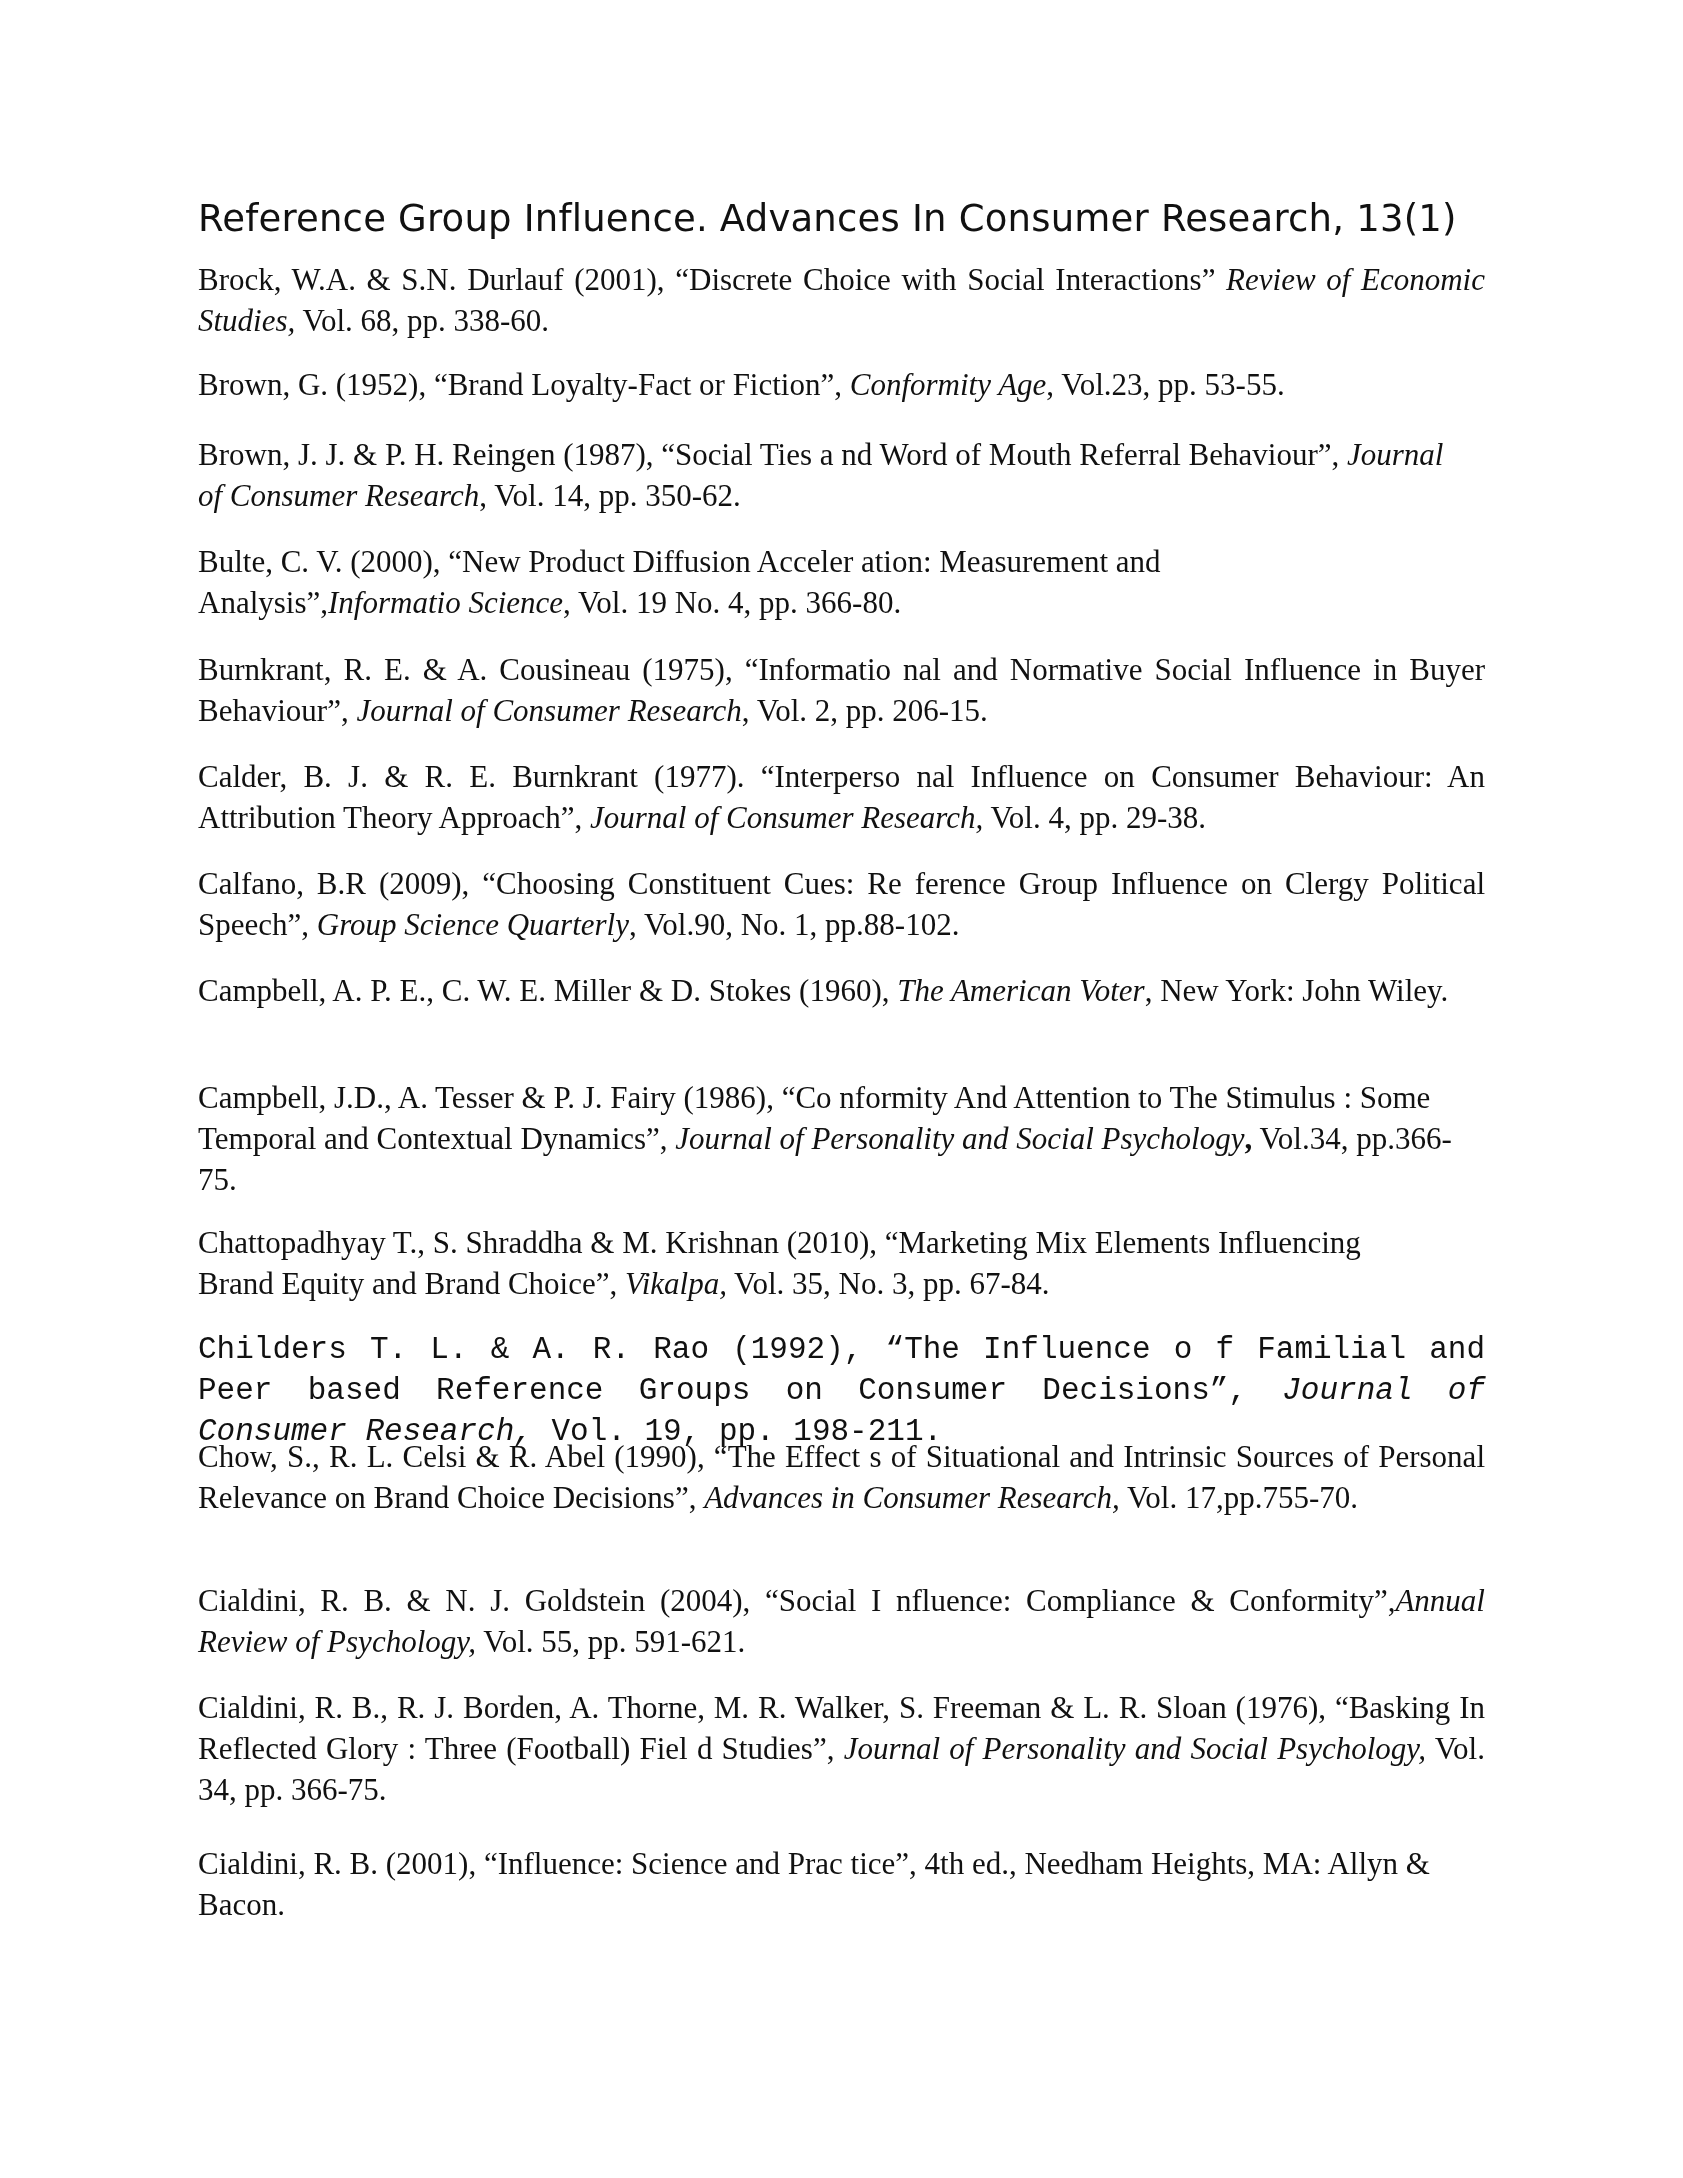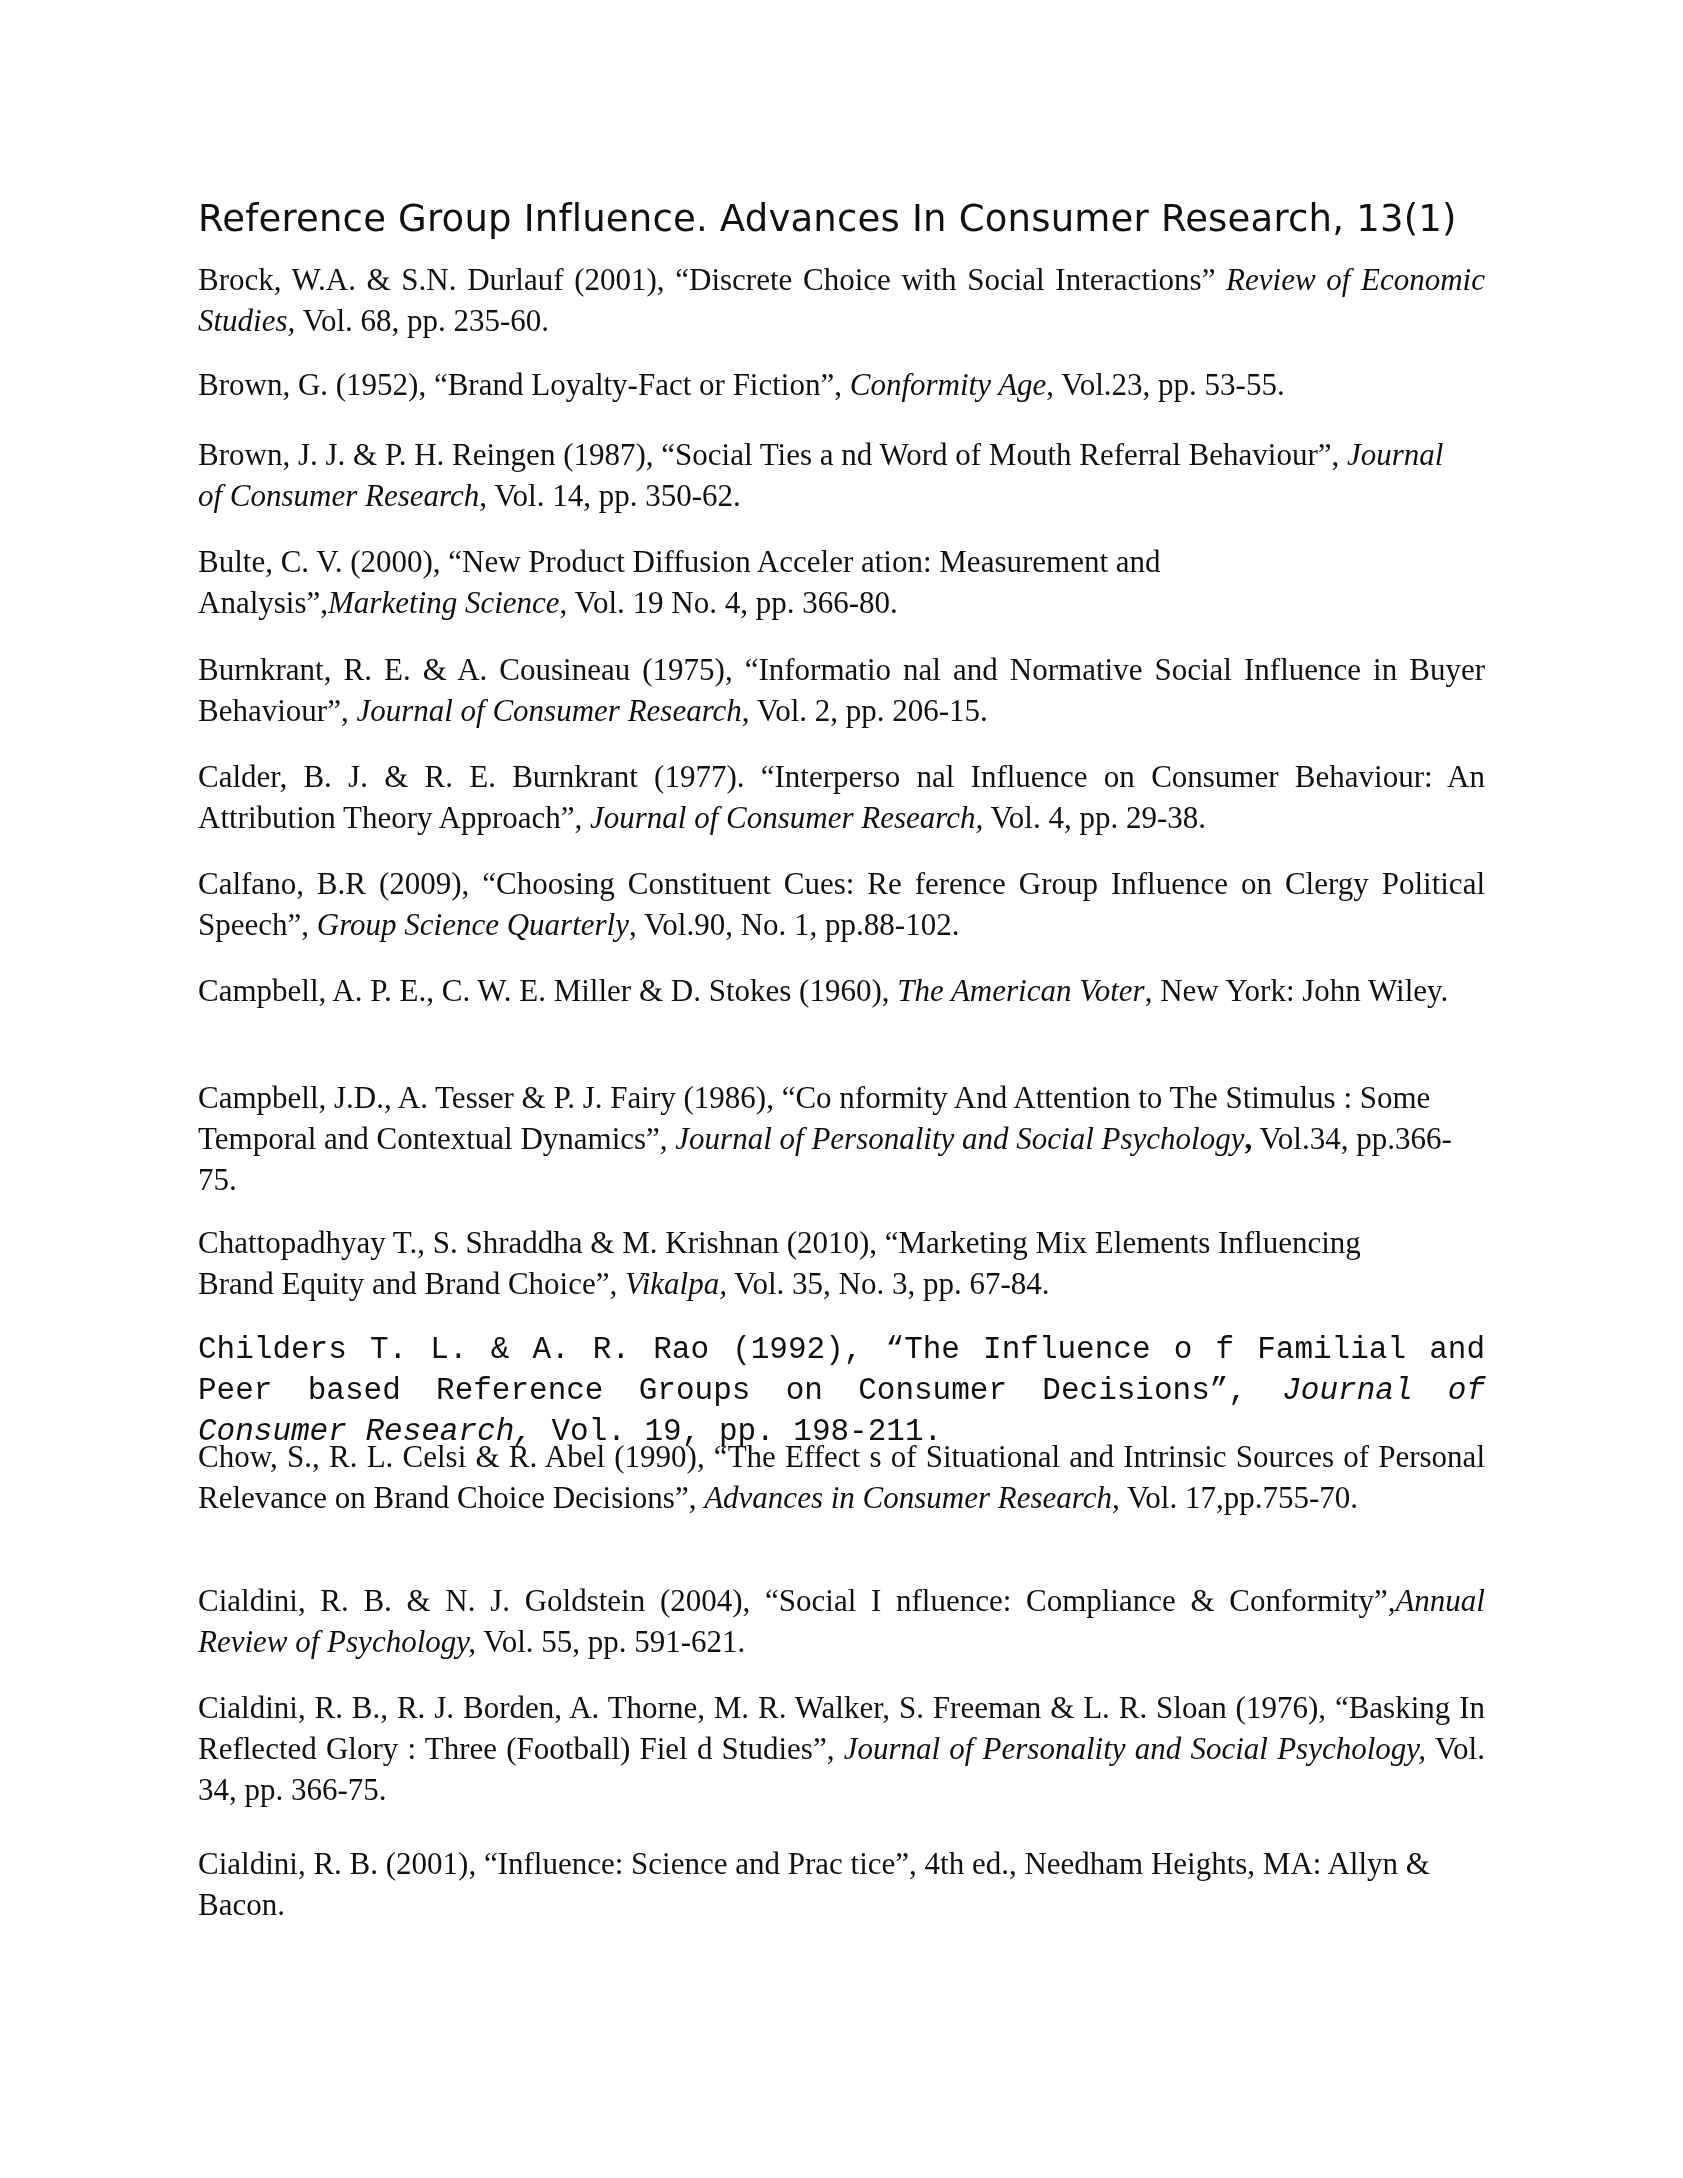--- a/index.html
+++ b/index.html
@@ -43,27 +43,27 @@
     .ref i { font-style: italic; }
     .ref .b { font-weight: bold; font-style: normal; }
   </style>
 </head>
 <body>
 
 <div class="page">
 
   <div class="header-line">Reference Group Influence. Advances In Consumer Research, 13(1)</div>
 
-  <p class="ref" style="top:259px;margin:0;"><span>Brock, W.A. &amp; S.N. Durlauf (2001), “Discrete Choice with Social Interactions” </span><i>Review of Economic Studies,</i><span> Vol. 68, pp. 235-60.</span></p>
+  <p class="ref" style="top:259px;margin:0;"><span>Brock, W.A. &amp; S.N. Durlauf (2001), “Discrete Choice with Social Interactions” </span><i>Review of Economic Studies,</i><span> Vol. 68, pp. 338-60.</span></p>
 
   <p class="ref left" style="top:364px;margin:0;"><span>Brown, G. (1952), “Brand Loyalty-Fact or Fiction”, </span><i>Conformity Age</i><span>, Vol.23, pp. 53-55.</span></p>
 
   <p class="ref left" style="top:434px;margin:0;width:1247px;"><span>Brown, J. J. &amp; P. H. Reingen (1987), “Social Ties a nd Word of Mouth Referral Behaviour”, </span><i>Journal of Consumer Research</i><span>, Vol. 14, pp. 350-62.</span></p>
 
-  <p class="ref left" style="top:541px;margin:0;width:1069px;"><span>Bulte, C. V. (2000), “New Product Diffusion Acceler ation: Measurement and Analysis”,</span><i>Marketing Science</i><span>, Vol. 19 No. 4, pp. 366-80.</span></p>
+  <p class="ref left" style="top:541px;margin:0;width:1069px;"><span>Bulte, C. V. (2000), “New Product Diffusion Acceler ation: Measurement and Analysis”,</span><i>Informatio Science</i><span>, Vol. 19 No. 4, pp. 366-80.</span></p>
 
   <p class="ref" style="top:649px;margin:0;"><span>Burnkrant, R. E. &amp; A. Cousineau (1975), “Informatio nal and Normative Social Influence in Buyer Behaviour”, </span><i>Journal of Consumer Research</i><span>, Vol. 2, pp. 206-15.</span></p>
 
   <p class="ref" style="top:756px;margin:0;"><span>Calder, B. J. &amp; R. E. Burnkrant (1977). “Interperso nal Influence on Consumer Behaviour: An Attribution Theory Approach”, </span><i>Journal of Consumer Research,</i><span> Vol. 4, pp. 29-38.</span></p>
 
   <p class="ref" style="top:863px;margin:0;"><span>Calfano, B.R (2009), “Choosing Constituent Cues: Re ference Group Influence on Clergy Political Speech”, </span><i>Group Science Quarterly</i><span>, Vol.90, No. 1, pp.88-102.</span></p>
 
   <p class="ref" style="top:970px;margin:0;"><span>Campbell, A. P. E., C. W. E. Miller &amp; D. Stokes (1960), </span><i>The American Voter</i><span>, New York: John Wiley.</span></p>
 
   <p class="ref left" style="top:1077px;margin:0;"><span>Campbell, J.D., A. Tesser &amp; P. J. Fairy (1986), “Co nformity And Attention to The Stimulus : Some Temporal and Contextual Dynamics”, </span><i>Journal of Personality and Social Psychology</i><span class="b">,</span><span> Vol.34, pp.366-75.</span></p>

